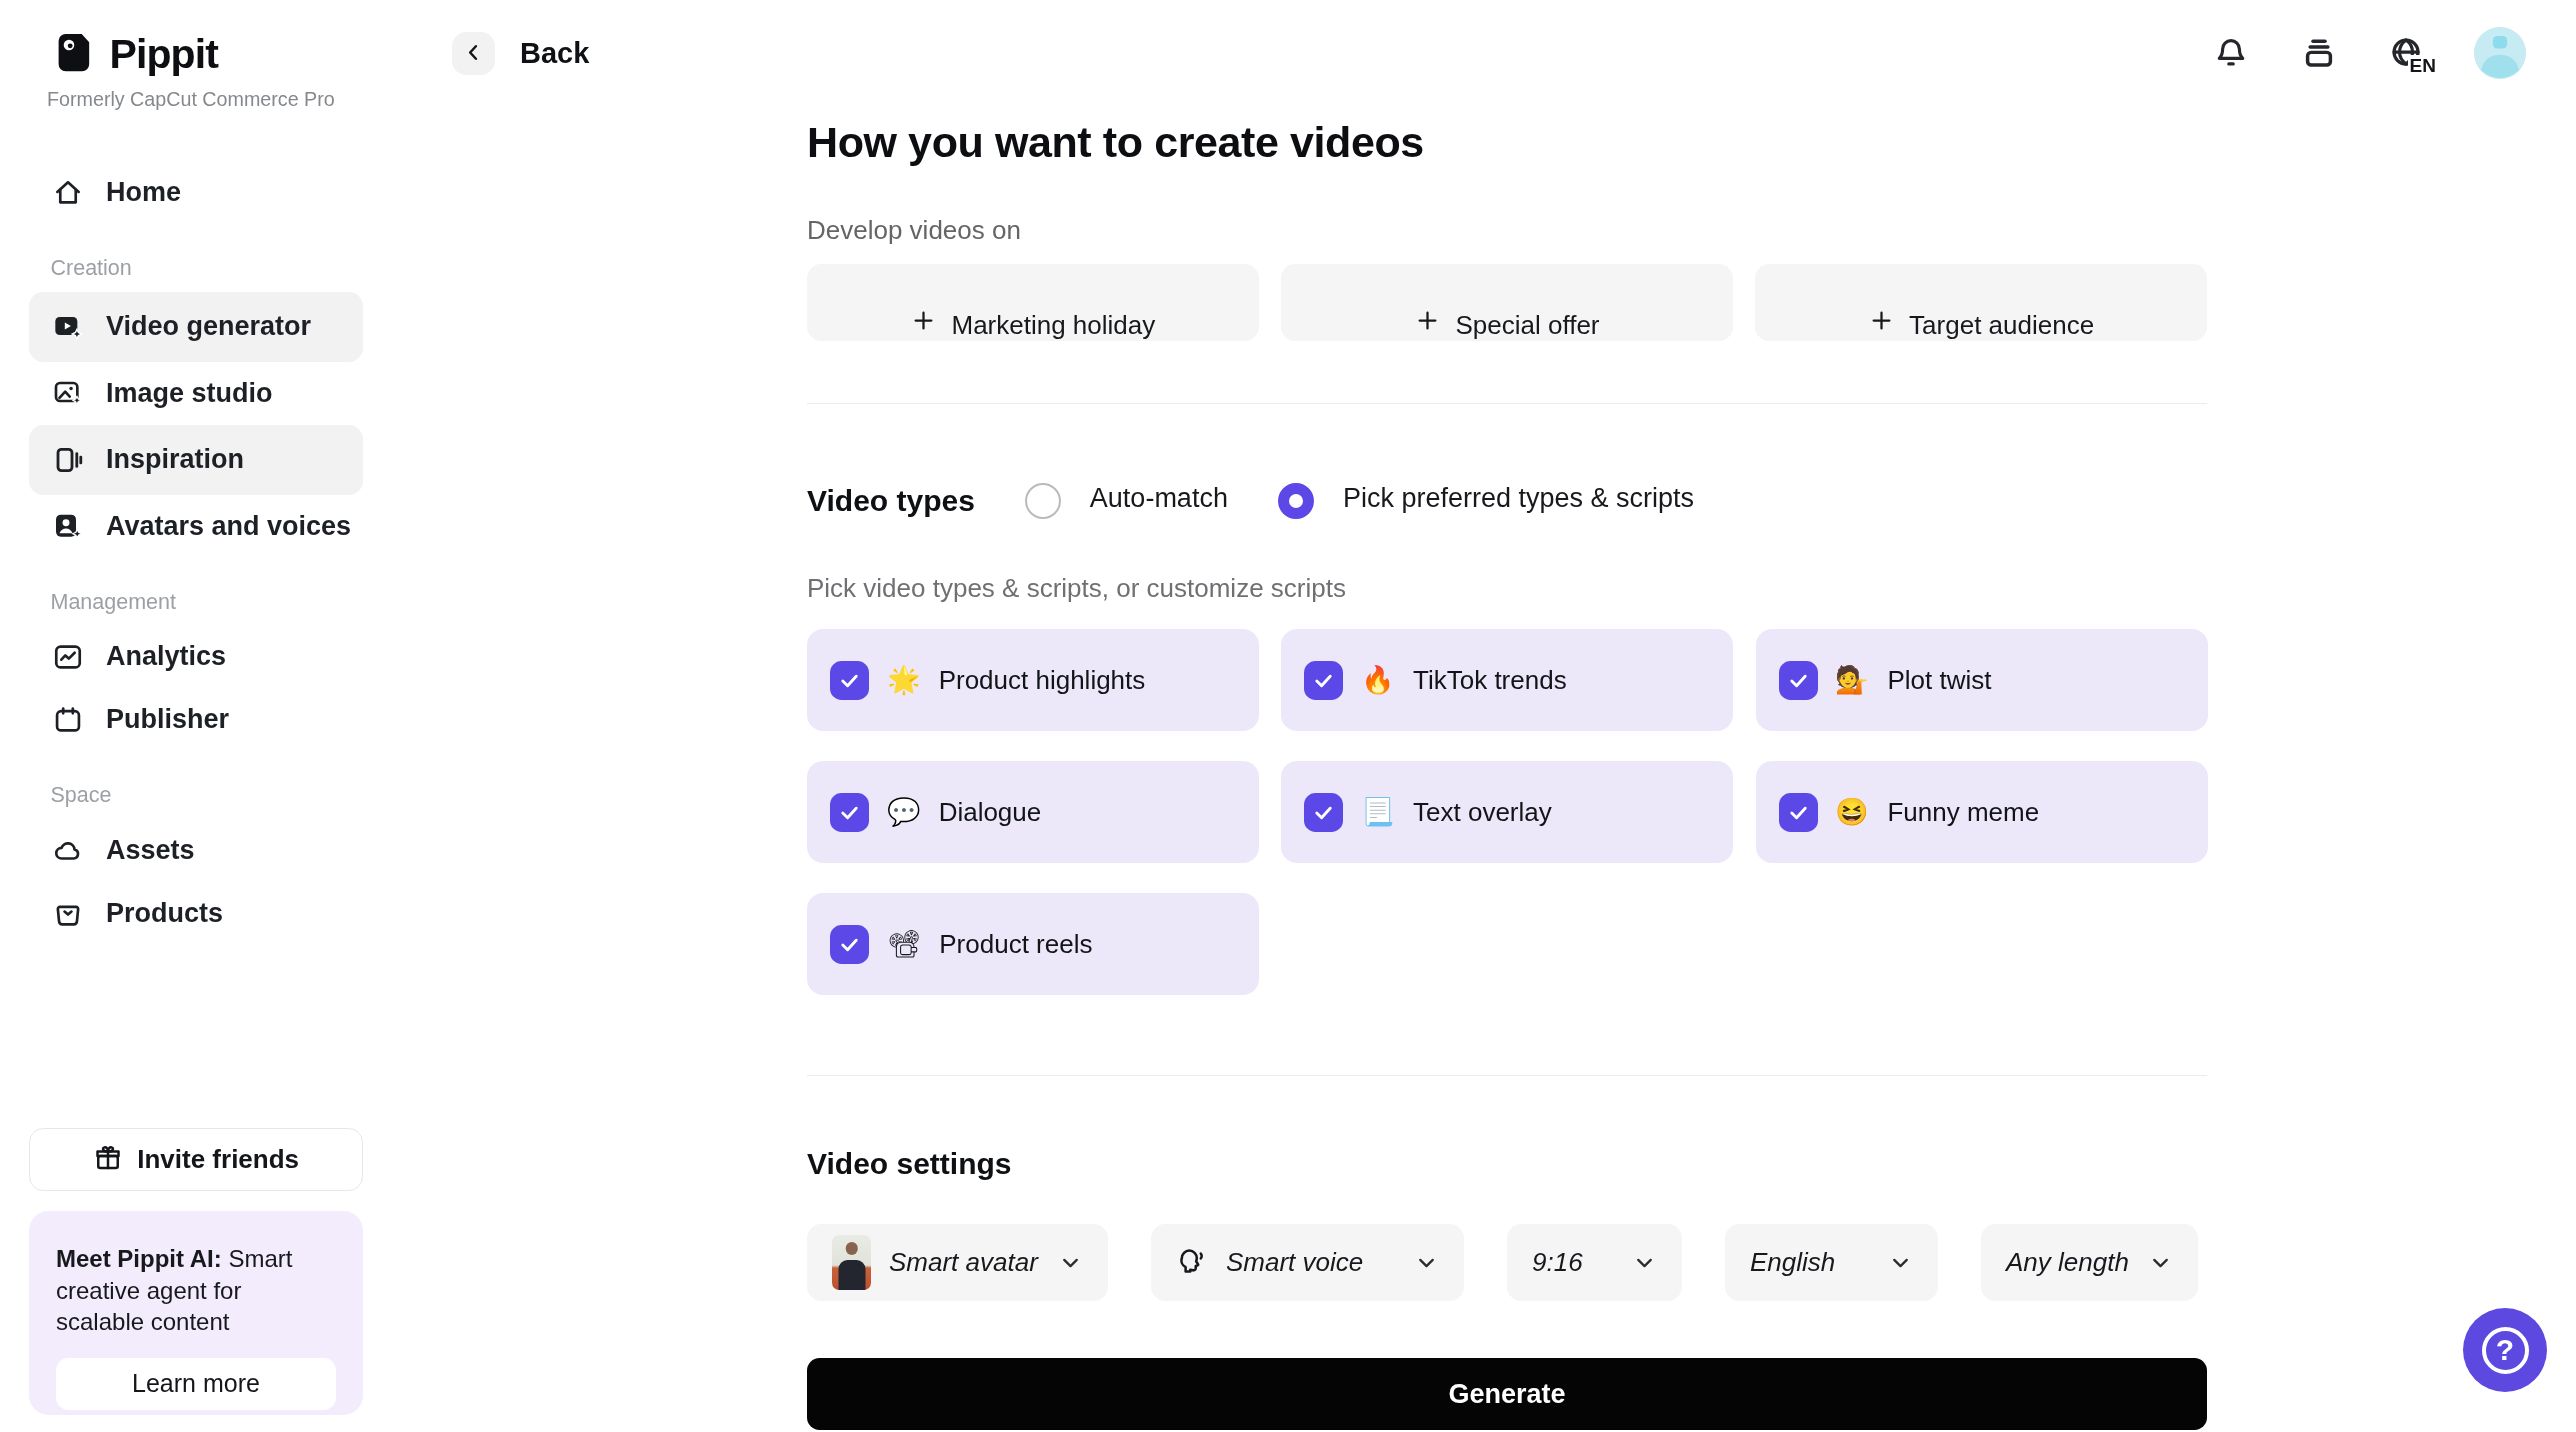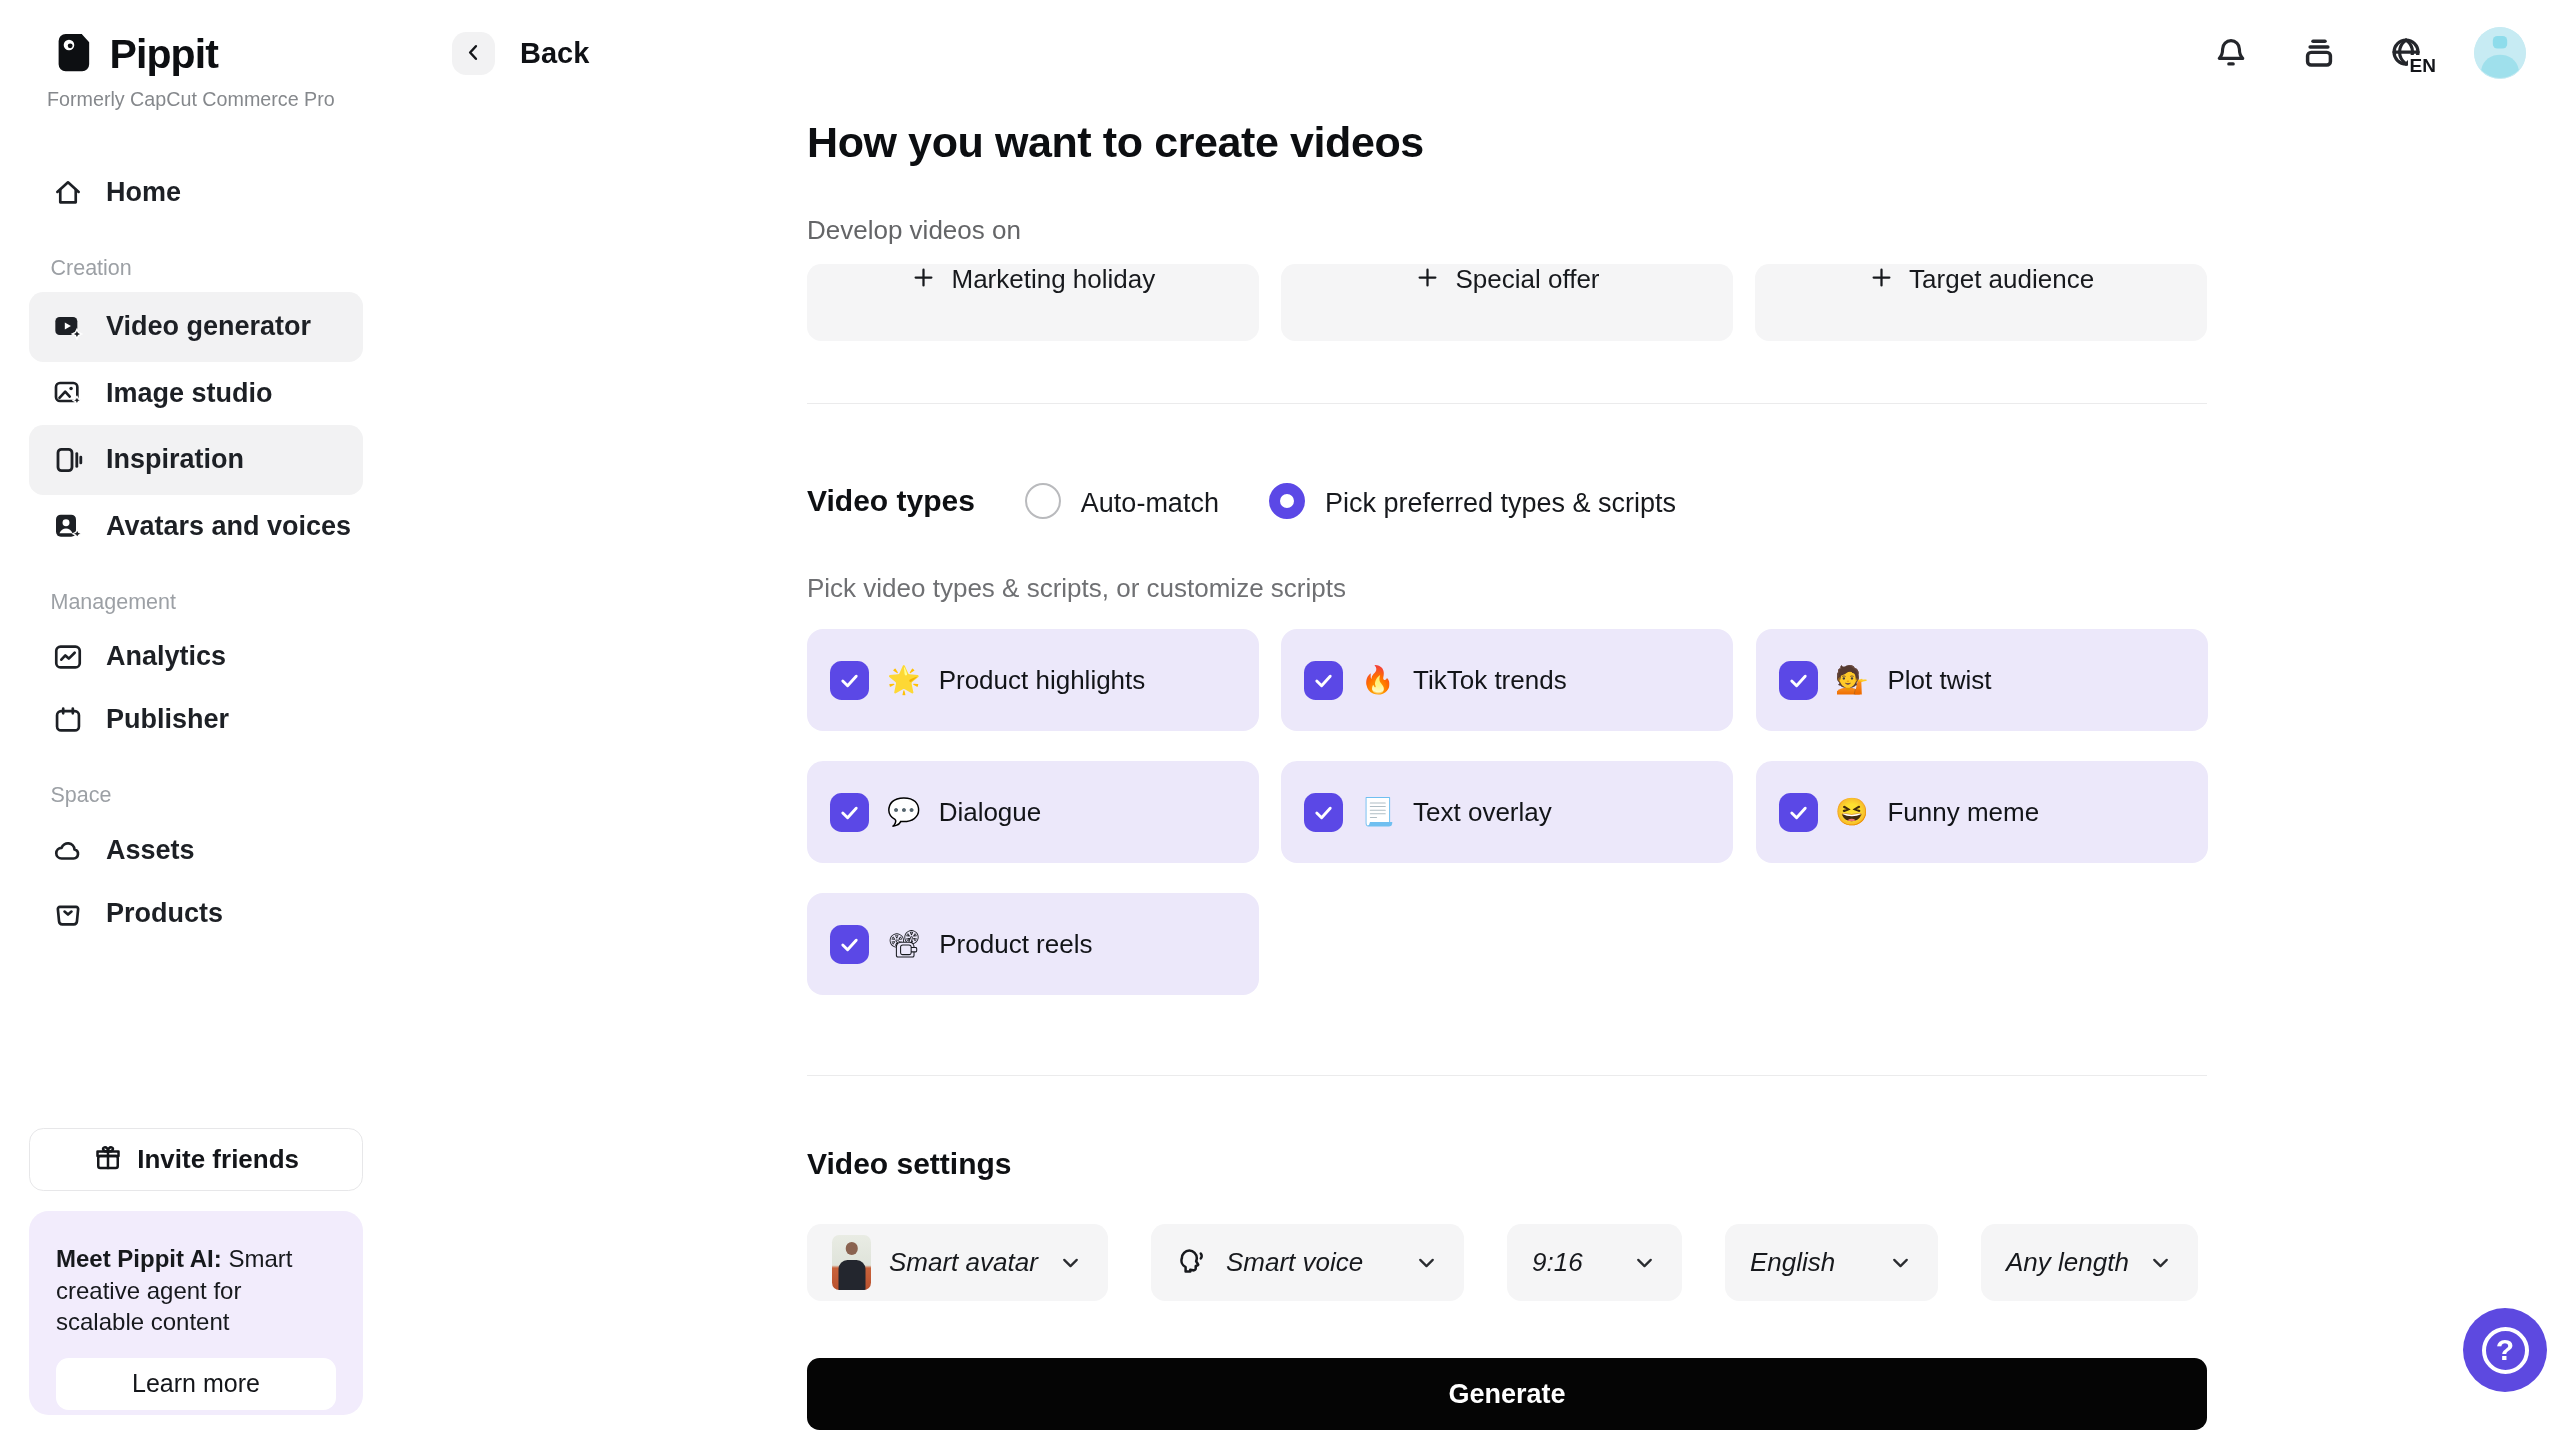--- a/index.html
+++ b/index.html
@@ -54,31 +54,31 @@
     cursor: pointer; position: relative; }
   .avatar svg { width: 52px; height: 52px; }
 
   
   .content { position: absolute; left: 807px; top: 0; width: 1400px; }
   .page-title { position: absolute; top: 118px; left: 0; font-size: 43px; font-weight: 800;
     letter-spacing: -0.4px; color: #0c0e11; }
   .develop-label { position: absolute; top: 215px; left: 0; font-size: 26px; color: #646567; text-align: center; }
   .dev-row { position: absolute; top: 264px; left: 0; width: 1400px; display: flex; gap: 22.4px; }
   .dev-btn { width: 452px; height: 77px; background: #f5f5f6; border: none; border-radius: 14.3px;
-    display: flex; align-items: flex-start; justify-content: center; gap: 14px; cursor: pointer;
+    display: flex; align-items: flex-end; justify-content: center; gap: 14px; cursor: pointer;
     font-family: "Liberation Sans", sans-serif; }
   .dev-btn svg { width: 27px; height: 27px; }
   .dev-btn span { font-size: 26px; color: #17191d; }
 
   .divider { position: absolute; left: 0; width: 1400px; height: 0; border-top: 1.8px solid #ebebec; }
   .div1 { top: 403px; } .div2 { top: 1075px; }
 
   .vt-row { position: absolute; top: 483px; left: 0; display: flex; align-items: center; gap: 50px; }
   .h2 { font-size: 30px; font-weight: 700; color: #0e1013; }
-  .radio { display: flex; align-items: flex-end; gap: 20px; cursor: pointer; }
+  .radio { display: flex; align-items: flex-start; gap: 29px; cursor: pointer; }
   .rdot { width: 36px; height: 36px; border-radius: 50%; flex: none; }
   .rdot.off { background: #fff; border: 2.7px solid #b9babd; }
   .rdot.on { background: #fff; border: 11.6px solid #5b48e6; }
   .radio-label { font-size: 27px; color: #17191d; }
 
   .hint { position: absolute; top: 573px; left: 0; font-size: 26px; color: #6f7073; }
 
   .cards { position: absolute; top: 629px; left: 0; display: grid;
     grid-template-columns: repeat(3, 452px); gap: 30px 22.4px; }
   .card { height: 102px; background: #ece8fa; border-radius: 16px; display: flex;

